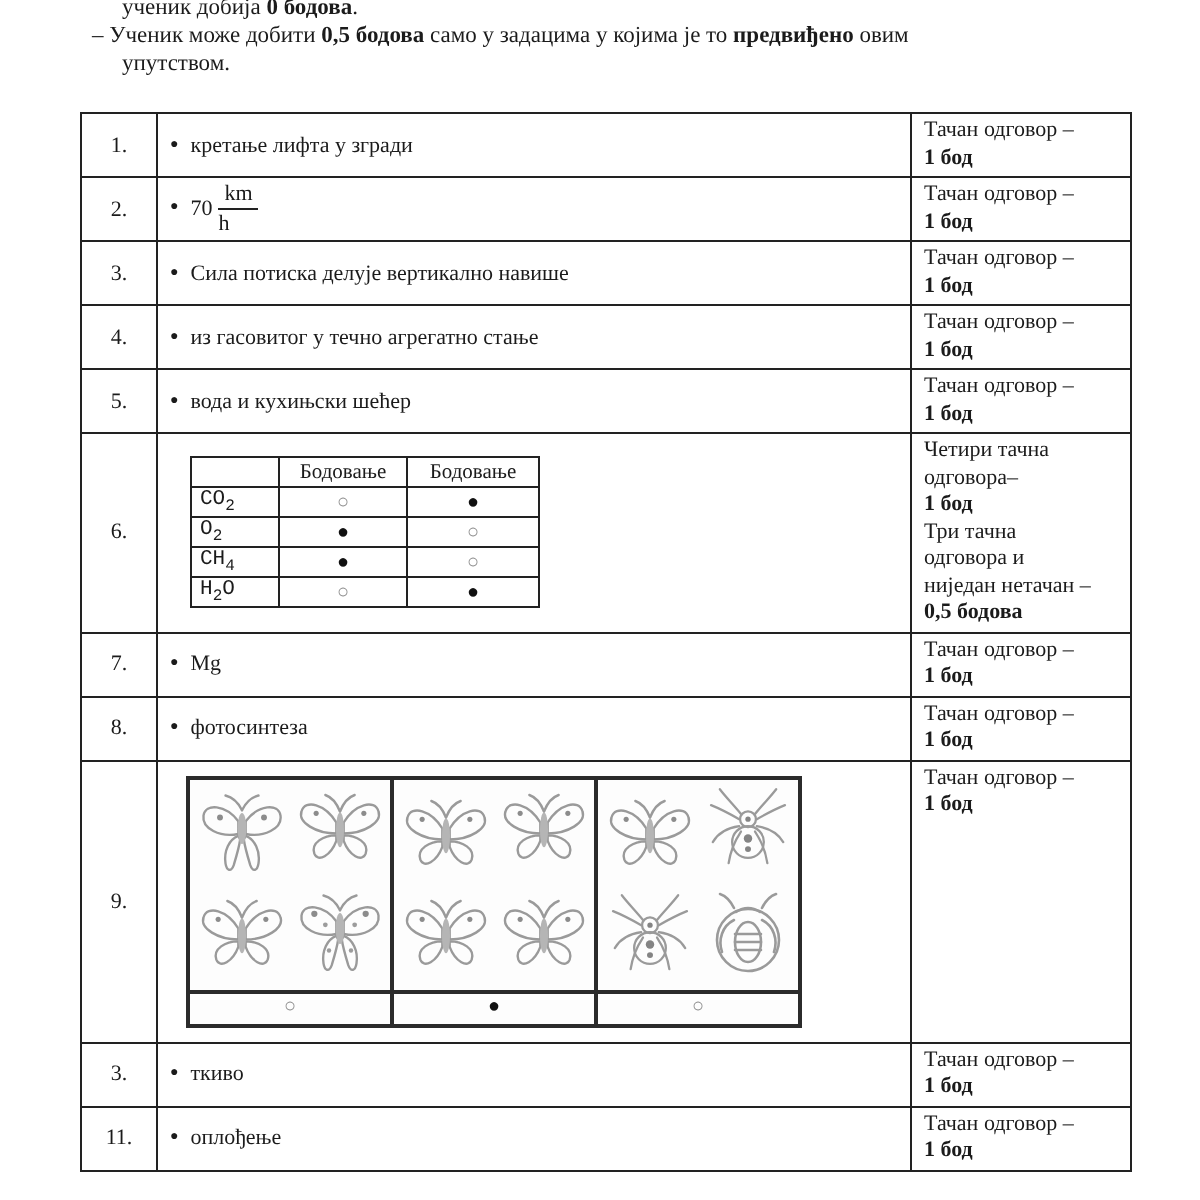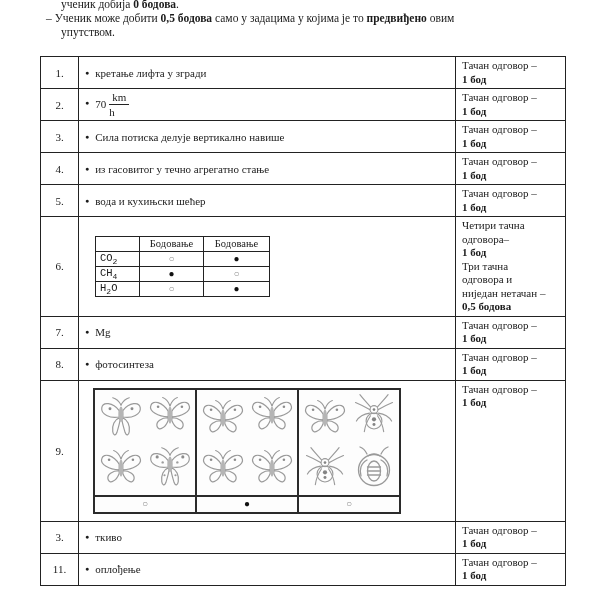--- a/index.html
+++ b/index.html
@@ -206,20 +206,25 @@
             <th></th>
             <th>Бодовање</th>
             <th>Бодовање</th>
           </tr>
           <tr>
             <td class="lbl"><span>CO</span><sub>2</sub><span></span></td>
             <td class="c"><span class="circ open"></span></td>
             <td class="c"><span class="circ filled"></span></td>
           </tr>
           <tr>
+            <td class="lbl"><span>O</span><sub>2</sub><span></span></td>
+            <td class="c"><span class="circ filled"></span></td>
+            <td class="c"><span class="circ open"></span></td>
+          </tr>
+          <tr>
             <td class="lbl"><span>CH</span><sub>4</sub><span></span></td>
             <td class="c"><span class="circ filled"></span></td>
             <td class="c"><span class="circ open"></span></td>
           </tr>
           <tr>
             <td class="lbl"><span>H</span><sub>2</sub><span>O</span></td>
             <td class="c"><span class="circ open"></span></td>
             <td class="c"><span class="circ filled"></span></td>
           </tr>
         </tbody>

